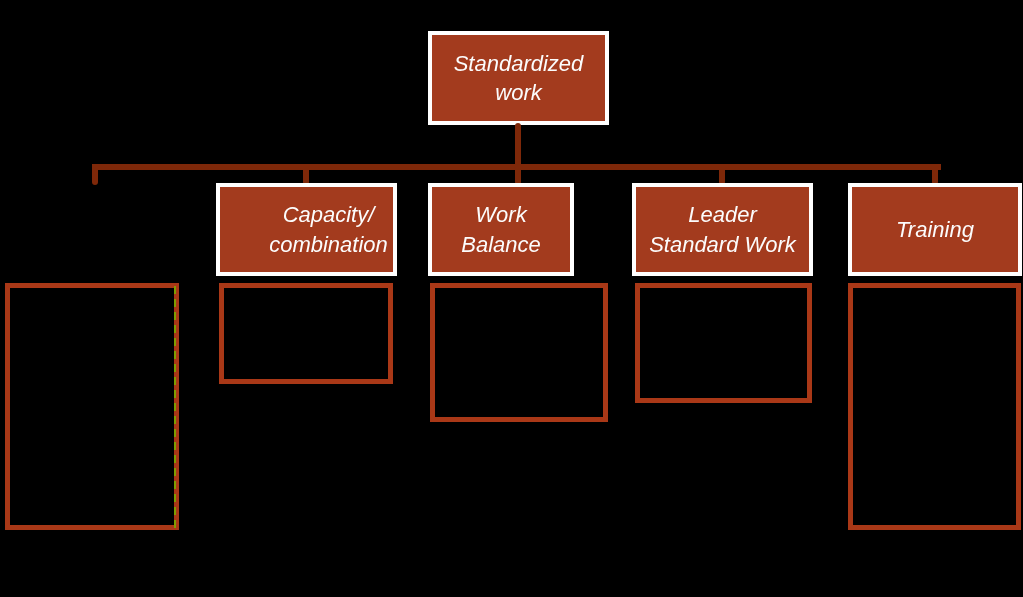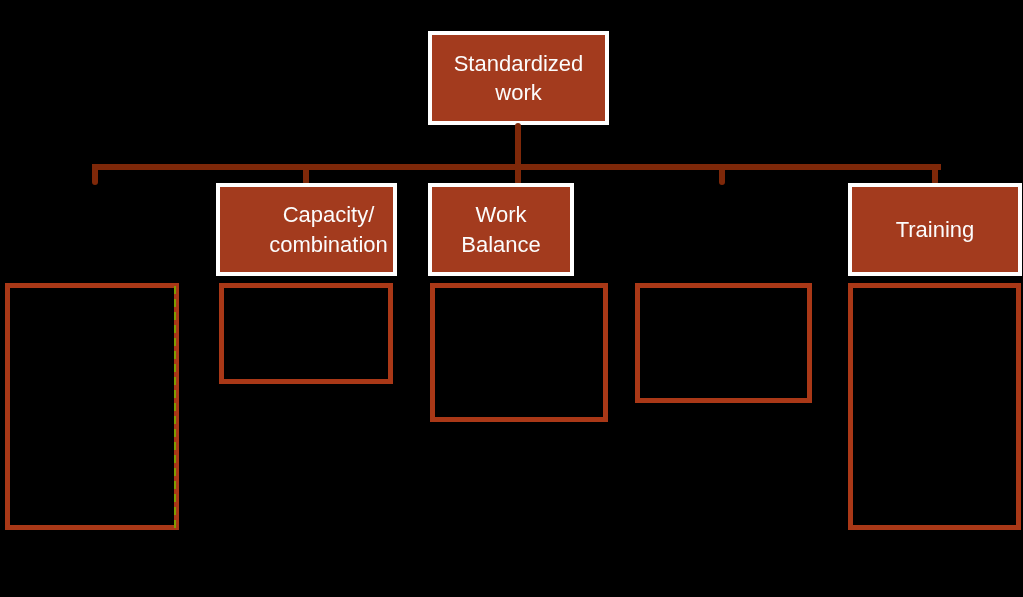--- a/index.html
+++ b/index.html
@@ -1,18 +1,19 @@
 <!DOCTYPE html>
 <html><head>
 <meta charset="utf-8">
 <style>
   html,body{margin:0;padding:0;background:#000;}
   .canvas{
     position:relative;width:1023px;height:597px;background:#000;overflow:hidden;
     font-family:"Liberation Sans",sans-serif;
+    font-style:italic;
   }
   
   .node{
     position:absolute;box-sizing:border-box;
     background:#A33B1E;border:4px solid #FFFFFF;
     display:flex;align-items:center;justify-content:center;text-align:center;
   }
   .node .label{
     color:#FCFCFC;font-size:22px;line-height:1.32;white-space:pre-line;
     padding:0 4px;
@@ -63,20 +64,24 @@
   <div class="stub s4"></div>
   <div class="stub s5"></div>
 
   <div class="node h2">
     <span class="label">Capacity/
 combination</span>
   </div>
   <div class="node h3">
     <span class="label">Work Balance</span>
   </div>
+  <div class="node h4">
+    <span class="label">Leader
+Standard Work</span>
+  </div>
   <div class="node h5">
     <span class="label">Training</span>
   </div>
 
   <div class="panel p1"></div>
   <div class="panel p2"></div>
   <div class="panel p3"></div>
   <div class="panel p4"></div>
   <div class="panel p5"></div>
 

